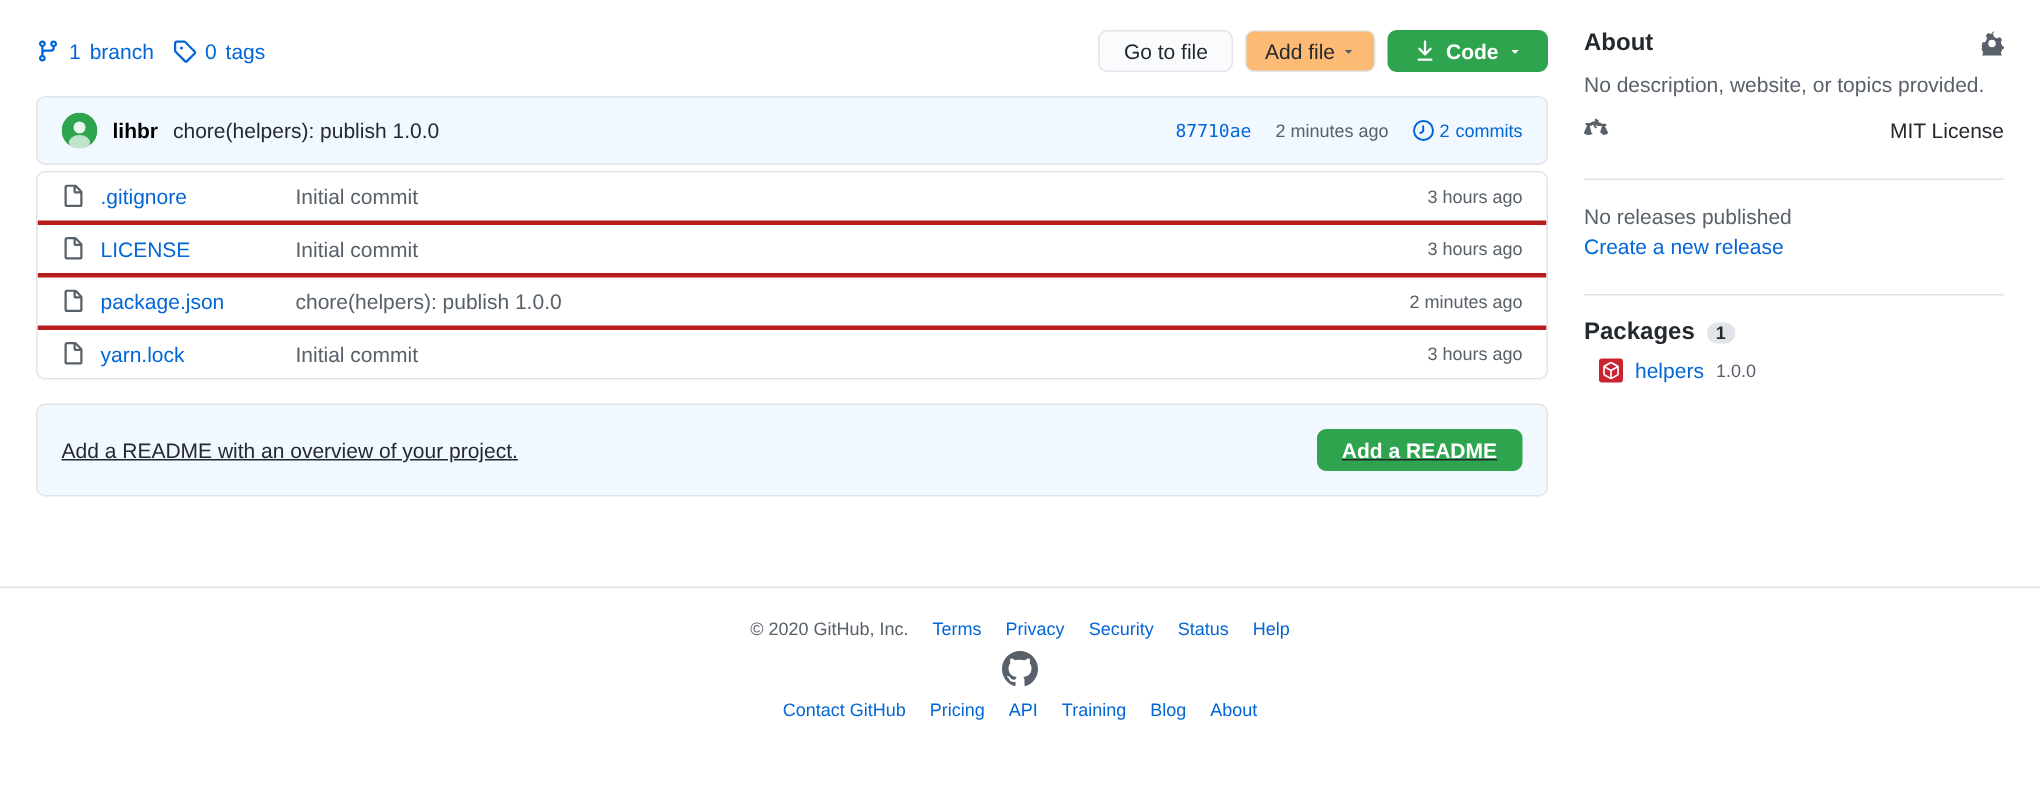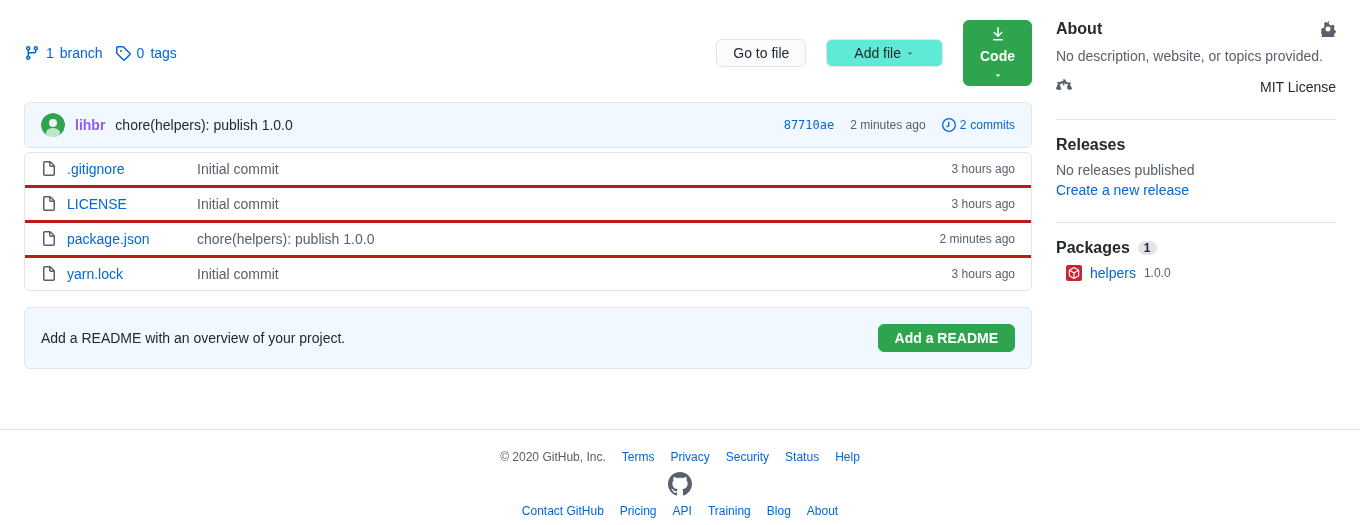--- a/index.html
+++ b/index.html
@@ -8,45 +8,45 @@
     .main-container { max-width: 1360px; margin: 0 auto; padding: 20px 24px; display: flex; gap: 24px; }
 
     .repo-content { flex: 1; min-width: 0; }
     .sidebar { width: 280px; flex-shrink: 0; }
 
     
     .toolbar { display: flex; align-items: center; gap: 12px; margin-bottom: 16px; flex-wrap: wrap; }
     .branch-btn { display: flex; align-items: center; gap: 6px; padding: 5px 12px; border: 1px solid #e1e4e8; border-radius: 6px; background: #fafbfc; cursor: pointer; font-size: 14px; color: #24292e; }
     .branch-info { display: flex; align-items: center; gap: 6px; font-size: 14px; color: #0366d6; cursor: pointer; }
     .tags-info { display: flex; align-items: center; gap: 6px; font-size: 14px; color: #0366d6; cursor: pointer; }
-    .toolbar-right { margin-left: auto; display: flex; align-items: center; gap: 20px; }
+    .toolbar-right { margin-left: auto; display: flex; align-items: center; gap: 8px; }
     .go-to-file-btn { padding: 5px 16px; border: 1px solid #e1e4e8; border-radius: 6px; background: #fafbfc; cursor: pointer; font-size: 14px; color: #24292e; }
-    .add-file-btn { display: flex; align-items: center; gap: 4px; padding: 5px 27px; border: 1px solid #e1e4e8; border-radius: 6px; background: #5eead4; cursor: pointer; font-size: 14px; color: #24292e; }
-    .code-btn { display: flex; align-items: center; gap: 6px; padding: 5px 16px; border: 1px solid #2ea44f; border-radius: 6px; background: #2ea44f; cursor: pointer; font-size: 14px; color: #fff; font-weight: 600; flex-direction: column; }
+    .add-file-btn { display: flex; align-items: center; gap: 4px; padding: 5px 12px; border: 1px solid #e1e4e8; border-radius: 6px; background: #fdba74; cursor: pointer; font-size: 14px; color: #24292e; }
+    .code-btn { display: flex; align-items: center; gap: 6px; padding: 5px 16px; border: 1px solid #2ea44f; border-radius: 6px; background: #2ea44f; cursor: pointer; font-size: 14px; color: #fff; font-weight: 600; }
 
     
     .commit-box { border: 1px solid #e1e4e8; border-radius: 6px; overflow: hidden; margin-bottom: 4px; background: #f1f8ff; }
     .commit-row { display: flex; align-items: center; padding: 10px 16px; gap: 10px; }
     .avatar { width: 24px; height: 24px; border-radius: 50%; overflow: hidden; flex-shrink: 0; }
-    .commit-author { font-weight: 600; font-size: 14px; color: #8b5cf6; cursor: pointer; }
+    .commit-author { font-weight: 600; font-size: 14px; color: #000000; cursor: pointer; }
     .commit-message { font-size: 14px; color: #24292e; cursor: pointer; flex: 1; }
     .commit-meta { margin-left: auto; display: flex; align-items: center; gap: 16px; font-size: 12px; color: #586069; }
     .commit-hash { font-family: monospace; color: #0366d6; cursor: pointer; }
     .commits-link { display: flex; align-items: center; gap: 4px; color: #0366d6; cursor: pointer; font-size: 12px; }
 
     
     .file-table { border: 1px solid #e1e4e8; border-radius: 6px; overflow: hidden; }
     .file-row { display: flex; align-items: center; padding: 8px 16px; gap: 10px; border-bottom: 3px solid #b91c1c; }
     .file-row:last-child { border-bottom: none; }
     .file-name { color: #0366d6; cursor: pointer; min-width: 120px; font-size: 14px; }
     .file-commit { color: #586069; font-size: 14px; flex: 1; }
     .file-time { color: #586069; font-size: 12px; margin-left: auto; }
 
     
-    .readme-banner { margin-top: 16px; border: 1px solid #e1e4e8; border-radius: 6px; background: #f1f8ff; padding: 16px; display: flex; align-items: center; justify-content: space-between; }
+    .readme-banner { margin-top: 16px; border: 1px solid #e1e4e8; border-radius: 6px; background: #f1f8ff; padding: 16px; display: flex; align-items: center; justify-content: space-between; text-decoration: underline; }
     .readme-text { font-size: 14px; color: #24292e; }
     .add-readme-btn { padding: 5px 16px; border: 1px solid #2ea44f; border-radius: 6px; background: #2ea44f; cursor: pointer; font-size: 14px; color: #fff; font-weight: 600; }
 
     
     .sidebar-section { margin-bottom: 24px; }
     .sidebar-title { font-size: 16px; font-weight: 600; color: #24292e; margin-bottom: 8px; display: flex; align-items: center; justify-content: space-between; }
     .sidebar-desc { font-size: 14px; color: #586069; margin-bottom: 12px; line-height: 1.5; }
     .sidebar-divider { border: none; border-top: 1px solid #e1e4e8; margin: 16px 0; }
     .sidebar-license { display: flex; align-items: center; gap: 8px; font-size: 14px; color: #24292e; justify-content: space-between; }
     .license-icon { color: #586069; }
@@ -195,21 +195,20 @@
         <svg class="license-icon" width="16" height="16" viewBox="0 0 16 16" fill="#586069">
           <path fill-rule="evenodd" d="M8.75.75a.75.75 0 00-1.5 0V2h-.984c-.305 0-.604.08-.869.23l-1.288.737A.25.25 0 013.984 3H1.75a.75.75 0 000 1.5h.428L.066 9.192a.75.75 0 00.154.838l.53-.53-.53.53v.001l.002.002.002.002.006.006.016.015.045.04a3.514 3.514 0 00.686.45A4.492 4.492 0 003 11c.88 0 1.556-.22 2.023-.454a3.515 3.515 0 00.686-.45l.045-.04.016-.015.006-.006.002-.002.001-.002L5.25 9.5l-.53.53a.75.75 0 00.154-.838L3.822 5h.162a2.25 2.25 0 001.143-.308l1.048-.6.908 1.983a.75.75 0 001.354-.647L7.55 4.004l1.036.594A2.25 2.25 0 009.73 5H12l-1.054 3.692a.75.75 0 00.154.838l.53-.53-.53.53v.001l.002.002.002.002.006.006.016.015.045.04a3.514 3.514 0 00.686.45A4.492 4.492 0 0013 11c.88 0 1.556-.22 2.023-.454a3.515 3.515 0 00.686-.45l.045-.04.016-.015.006-.006.002-.002.001-.002-.529-.531.53.53a.75.75 0 00.154-.838L13.822 5h.428a.75.75 0 000-1.5h-2.234a.25.25 0 01-.125-.033l-1.288-.737a1.75 1.75 0 00-.869-.23H9.75V.75z"></path>
         </svg>
         <span>MIT License</span>
       </div>
     </div>
 
     <hr class="sidebar-divider">
 
     <div class="sidebar-section">
-      <div class="releases-title">Releases</div>
       <p class="no-releases">No releases published</p>
       <a class="create-release">Create a new release</a>
     </div>
 
     <hr class="sidebar-divider">
 
     <div class="sidebar-section">
       <div class="packages-title">
         <span>Packages</span>
         <span class="packages-badge">1</span>

